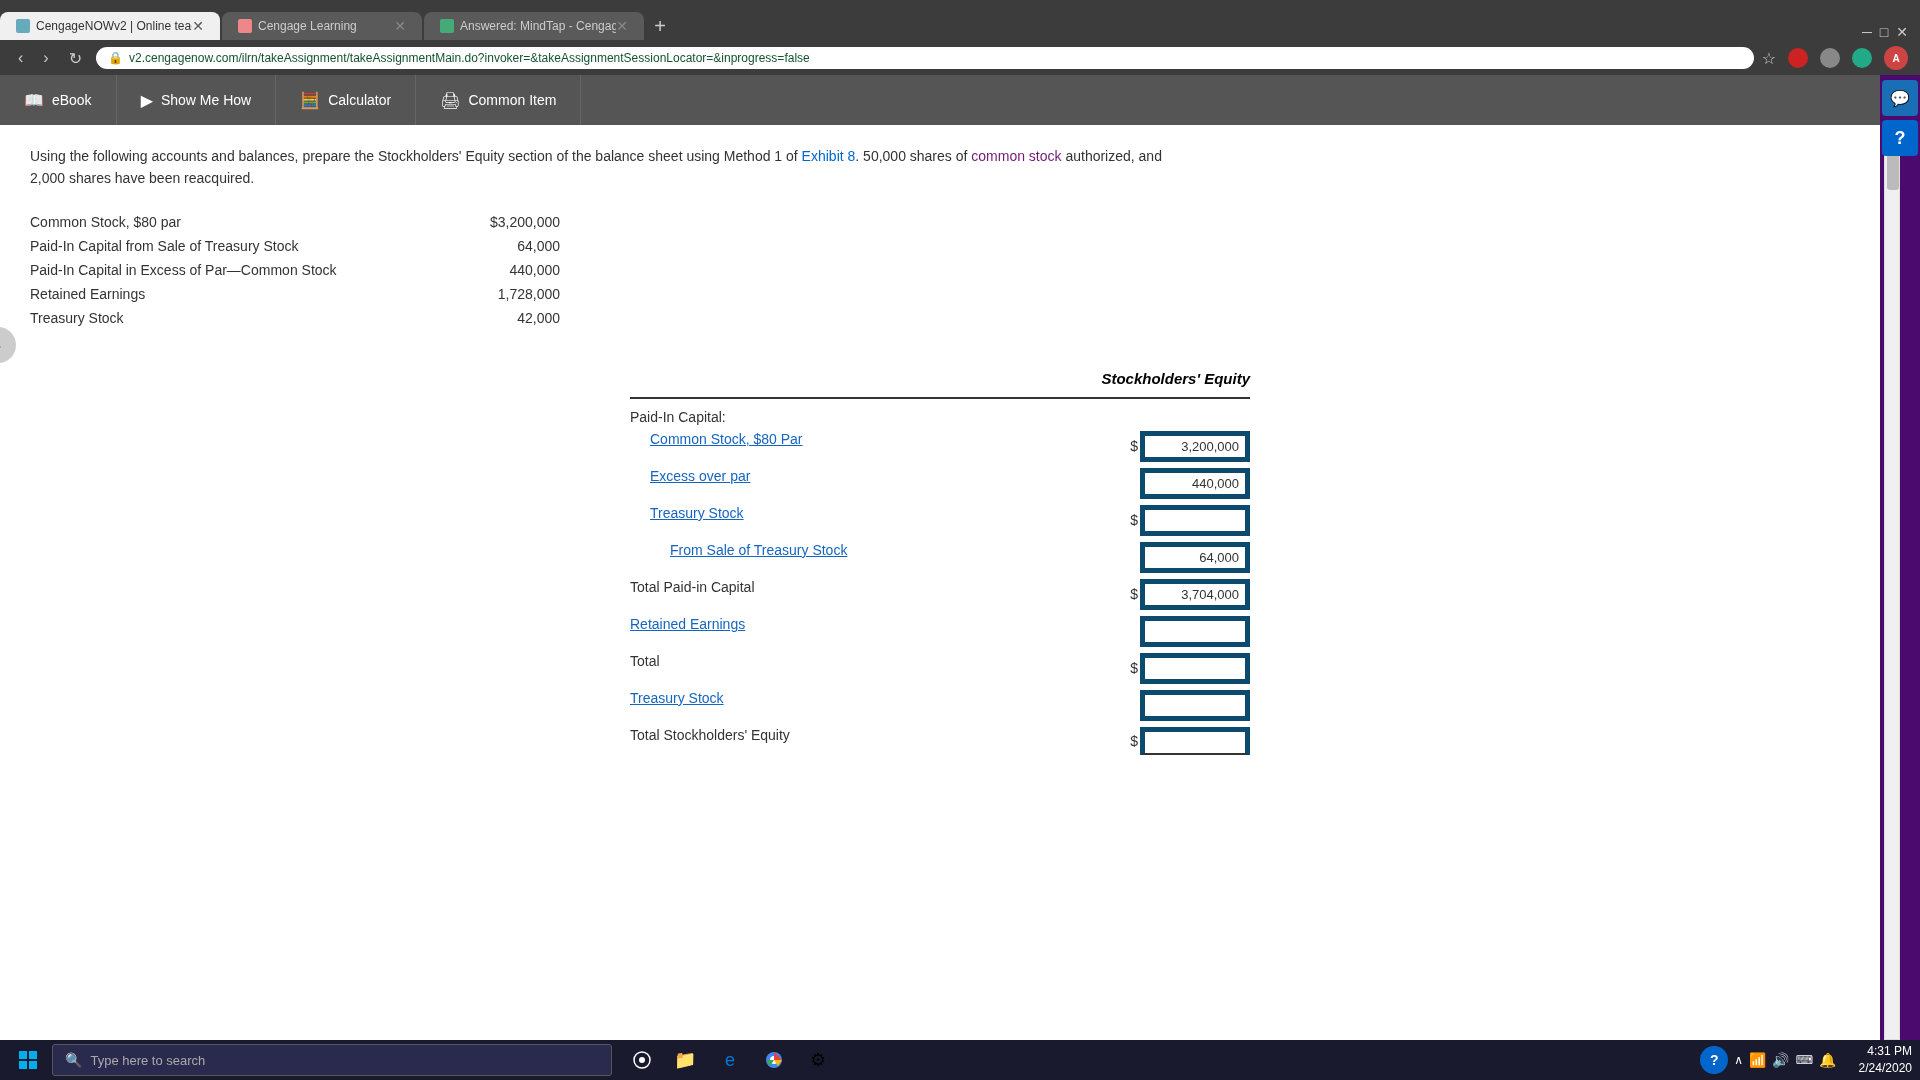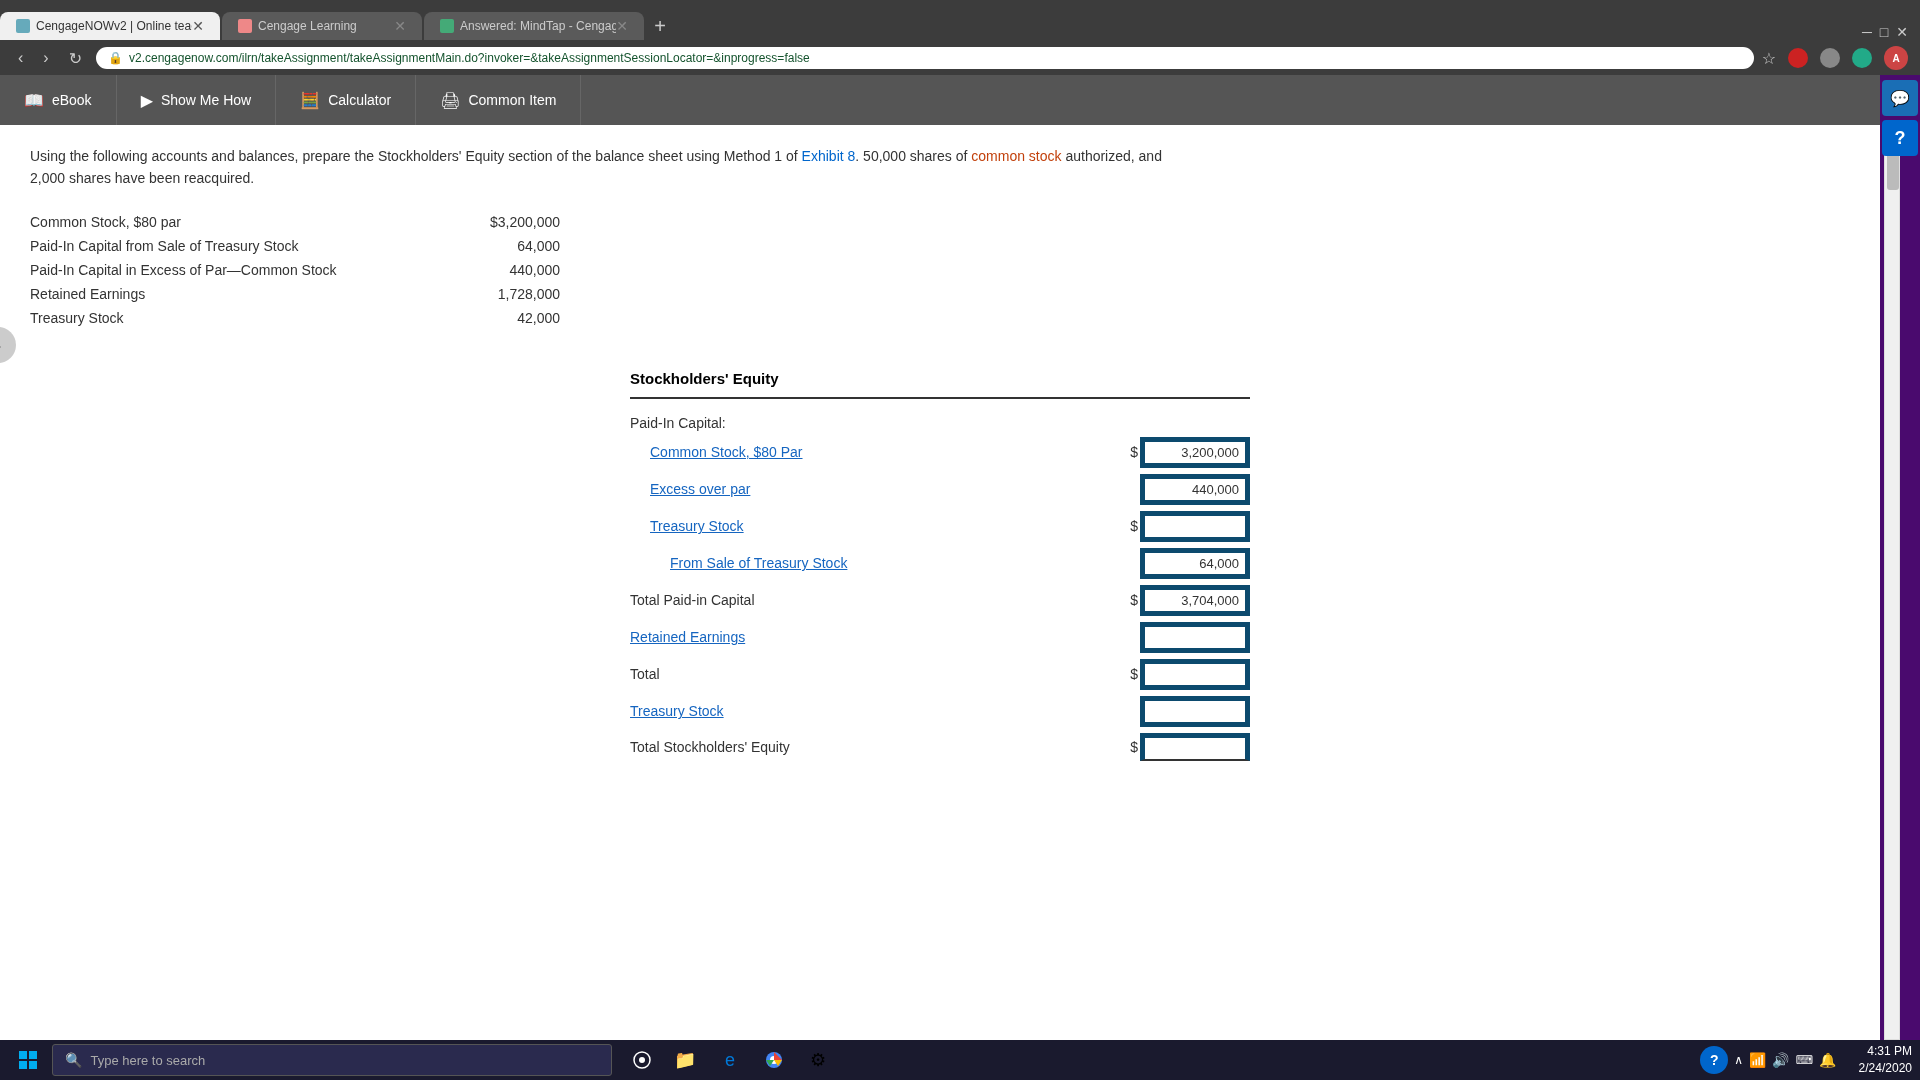--- a/index.html
+++ b/index.html
@@ -26,33 +26,33 @@
     
     .toolbar { background: #555; display: flex; align-items: stretch; height: 50px; }
     .toolbar-title { background: #444; color: white; padding: 0 20px; display: flex; align-items: center; font-size: 15px; font-weight: bold; min-width: 340px; }
     .toolbar-btn { display: flex; align-items: center; padding: 0 24px; color: white; font-size: 14px; border-right: 1px solid #666; cursor: pointer; gap: 8px; }
 
     
     .content-area { flex: 1; overflow-y: auto; padding: 20px 30px; background: white; }
 
     .intro-text { font-size: 14px; color: #333; line-height: 1.6; margin-bottom: 20px; }
     .exhibit-link { color: #0066cc; text-decoration: none; }
-    .common-stock-link { color: #c2410c; text-decoration: none; }
+    .common-stock-link { color: #701a75; text-decoration: none; }
 
     
     .data-table { margin-bottom: 30px; }
     .data-row { display: flex; padding: 4px 0; }
     .data-label { width: 380px; color: #333; }
     .data-value { width: 150px; text-align: right; color: #333; }
 
     
     .equity-section { max-width: 620px; margin: 0 auto; }
-    .section-header { text-align: left; font-weight: bold; font-size: 15px; padding: 10px 0; border-bottom: 2px solid #333; margin-bottom: 16px; }
-    
-    .form-row { display: flex; align-items: center; margin: 6px 0; }
+    .section-header { text-align: right; font-weight: bold; font-size: 15px; padding: 10px 0; border-bottom: 2px solid #333; margin-bottom: 10px; font-style: italic; }
+    
+    .form-row { display: flex; margin: 6px 0; }
     .form-label { flex: 1; color: #333; }
     .form-label.link-label { color: #1565c0; text-decoration: underline; cursor: pointer; }
     .form-label.indented { padding-left: 20px; }
     .form-label.indented2 { padding-left: 40px; text-decoration: underline; }
     
     .dollar-prefix { color: #333; margin-right: 2px; }
     
     .input-field { width: 110px; border: 5px solid #0c4a6e; padding: 3px 6px; text-align: right; font-size: 13px; background: white; }
     .input-field.filled { background: #fff; color: #333; }
     

